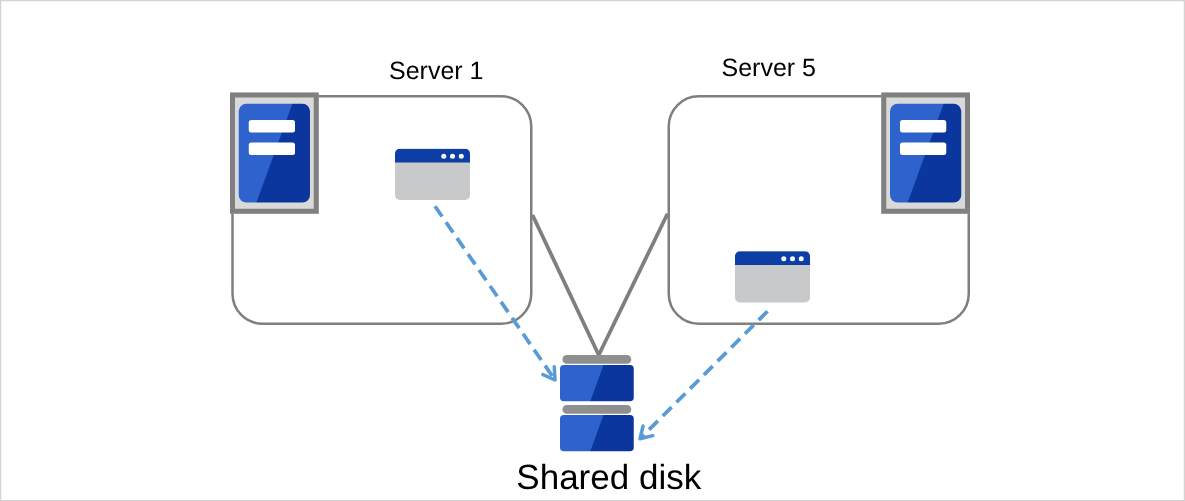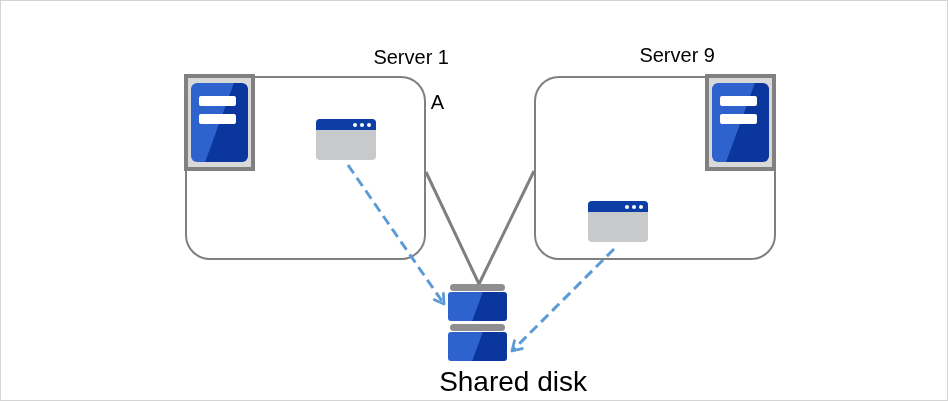--- a/index.html
+++ b/index.html
@@ -1,21 +1,21 @@
 <!DOCTYPE html>
 <html><head>
 <meta charset="utf-8">
 <style>
   html,body { margin:0; padding:0; background:#ffffff; }
   #canvas {
     position:relative; width:948px; height:401px;
     background:#ffffff; border:1px solid #d4d4d4; box-sizing:border-box;
     font-family:"Liberation Sans", sans-serif; overflow:hidden;
   }
-  .label { position:absolute; color:#000; text-align:right; white-space:nowrap; }
+  .label { position:absolute; color:#000; text-align:center; white-space:nowrap; }
   .title, .applabel { font-size:20px; line-height:22px; width:200px; }
   .disklabel { font-size:28px; line-height:26px; width:200px; }
 
   .sbox {
     position:absolute; background:#ffffff;
     border:2.5px solid #7f7f7f; border-radius:25px;
     box-sizing:border-box; z-index:1;
   }
   #box1 { left:184px; top:75px; width:241px; height:184px; }
   #box2 { left:533px; top:75px; width:242px; height:184px; }
@@ -88,21 +88,21 @@
   </div>
   <div class="label applabel" id="a1">Application A</div>
   <div class="window" id="win1">
     <div class="titlebar">
       <span class="dot"></span>
       <span class="dot"></span>
       <span class="dot"></span>
     </div>
   </div>
 
-  <div class="label title" id="t2">Server 9</div>
+  <div class="label title" id="t2">Server 5</div>
   <div class="sbox" id="box2"></div>
   <div class="frame" id="frame2">
     <div class="tower">
       <div class="tbar tbar1"></div>
       <div class="tbar tbar2"></div>
     </div>
   </div>
   <div class="label applabel" id="a2">Application A</div>
   <div class="window" id="win2">
     <div class="titlebar">

